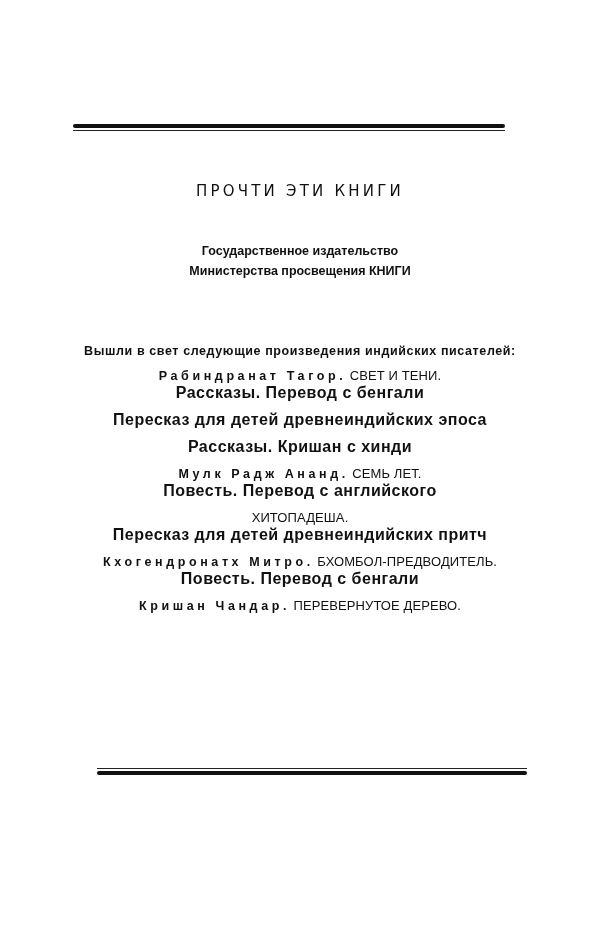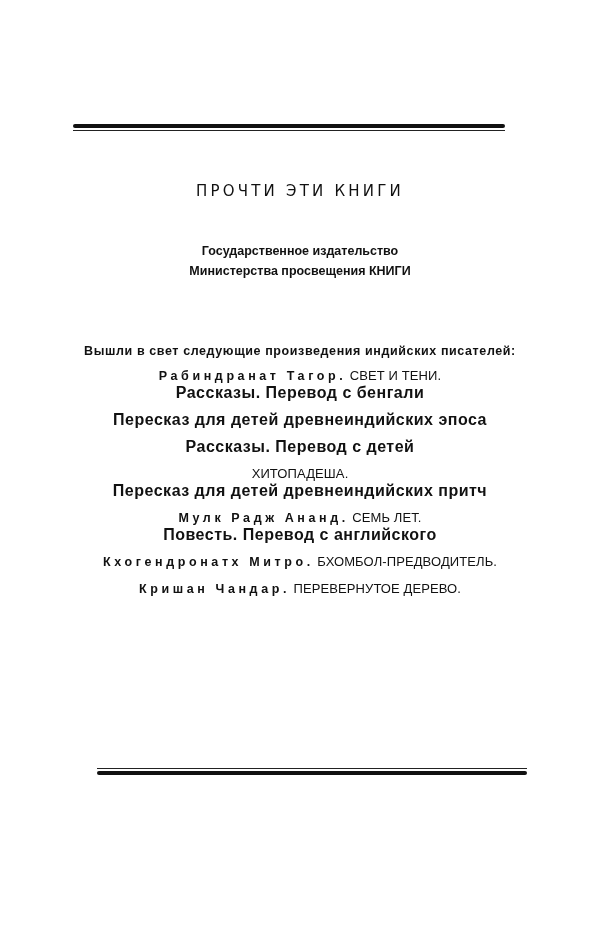--- a/index.html
+++ b/index.html
@@ -132,41 +132,42 @@
     <div class="book-line1">
       <span class="author">Рабиндранат Тагор.</span>
       <span class="title">СВЕТ И ТЕНИ.</span>
     </div>
     <div class="book-line2">Рассказы. Перевод с бенгали</div>
   </div>
   <div class="book">
     <div class="book-line2">Пересказ для детей древнеиндийских эпоса</div>
   </div>
   <div class="book">
-    <div class="book-line2">Рассказы. Перевод с детей</div>
+    <div class="book-line2">Рассказы. Кришан с хинди</div>
+  </div>
+  <div class="book">
+    <div class="book-line1">
+      <span class="author">Мулк Радж Ананд.</span>
+      <span class="title">СЕМЬ ЛЕТ.</span>
+    </div>
+    <div class="book-line2">Повесть. Перевод с английского</div>
   </div>
   <div class="book">
     <div class="book-line1">
       <span class="author"></span>
       <span class="title">ХИТОПАДЕША.</span>
     </div>
     <div class="book-line2">Пересказ для детей древнеиндийских притч</div>
   </div>
   <div class="book">
     <div class="book-line1">
-      <span class="author">Мулк Радж Ананд.</span>
-      <span class="title">СЕМЬ ЛЕТ.</span>
-    </div>
-    <div class="book-line2">Повесть. Перевод с английского</div>
-  </div>
-  <div class="book">
-    <div class="book-line1">
       <span class="author">Кхогендронатх Митро.</span>
       <span class="title">БХОМБОЛ-ПРЕДВОДИТЕЛЬ.</span>
     </div>
+    <div class="book-line2">Повесть. Перевод с бенгали</div>
   </div>
   <div class="book">
     <div class="book-line1">
       <span class="author">Кришан Чандар.</span>
       <span class="title">ПЕРЕВЕРНУТОЕ ДЕРЕВО.</span>
     </div>
   </div>
 </div>
 
 <div class="rule-bottom">

